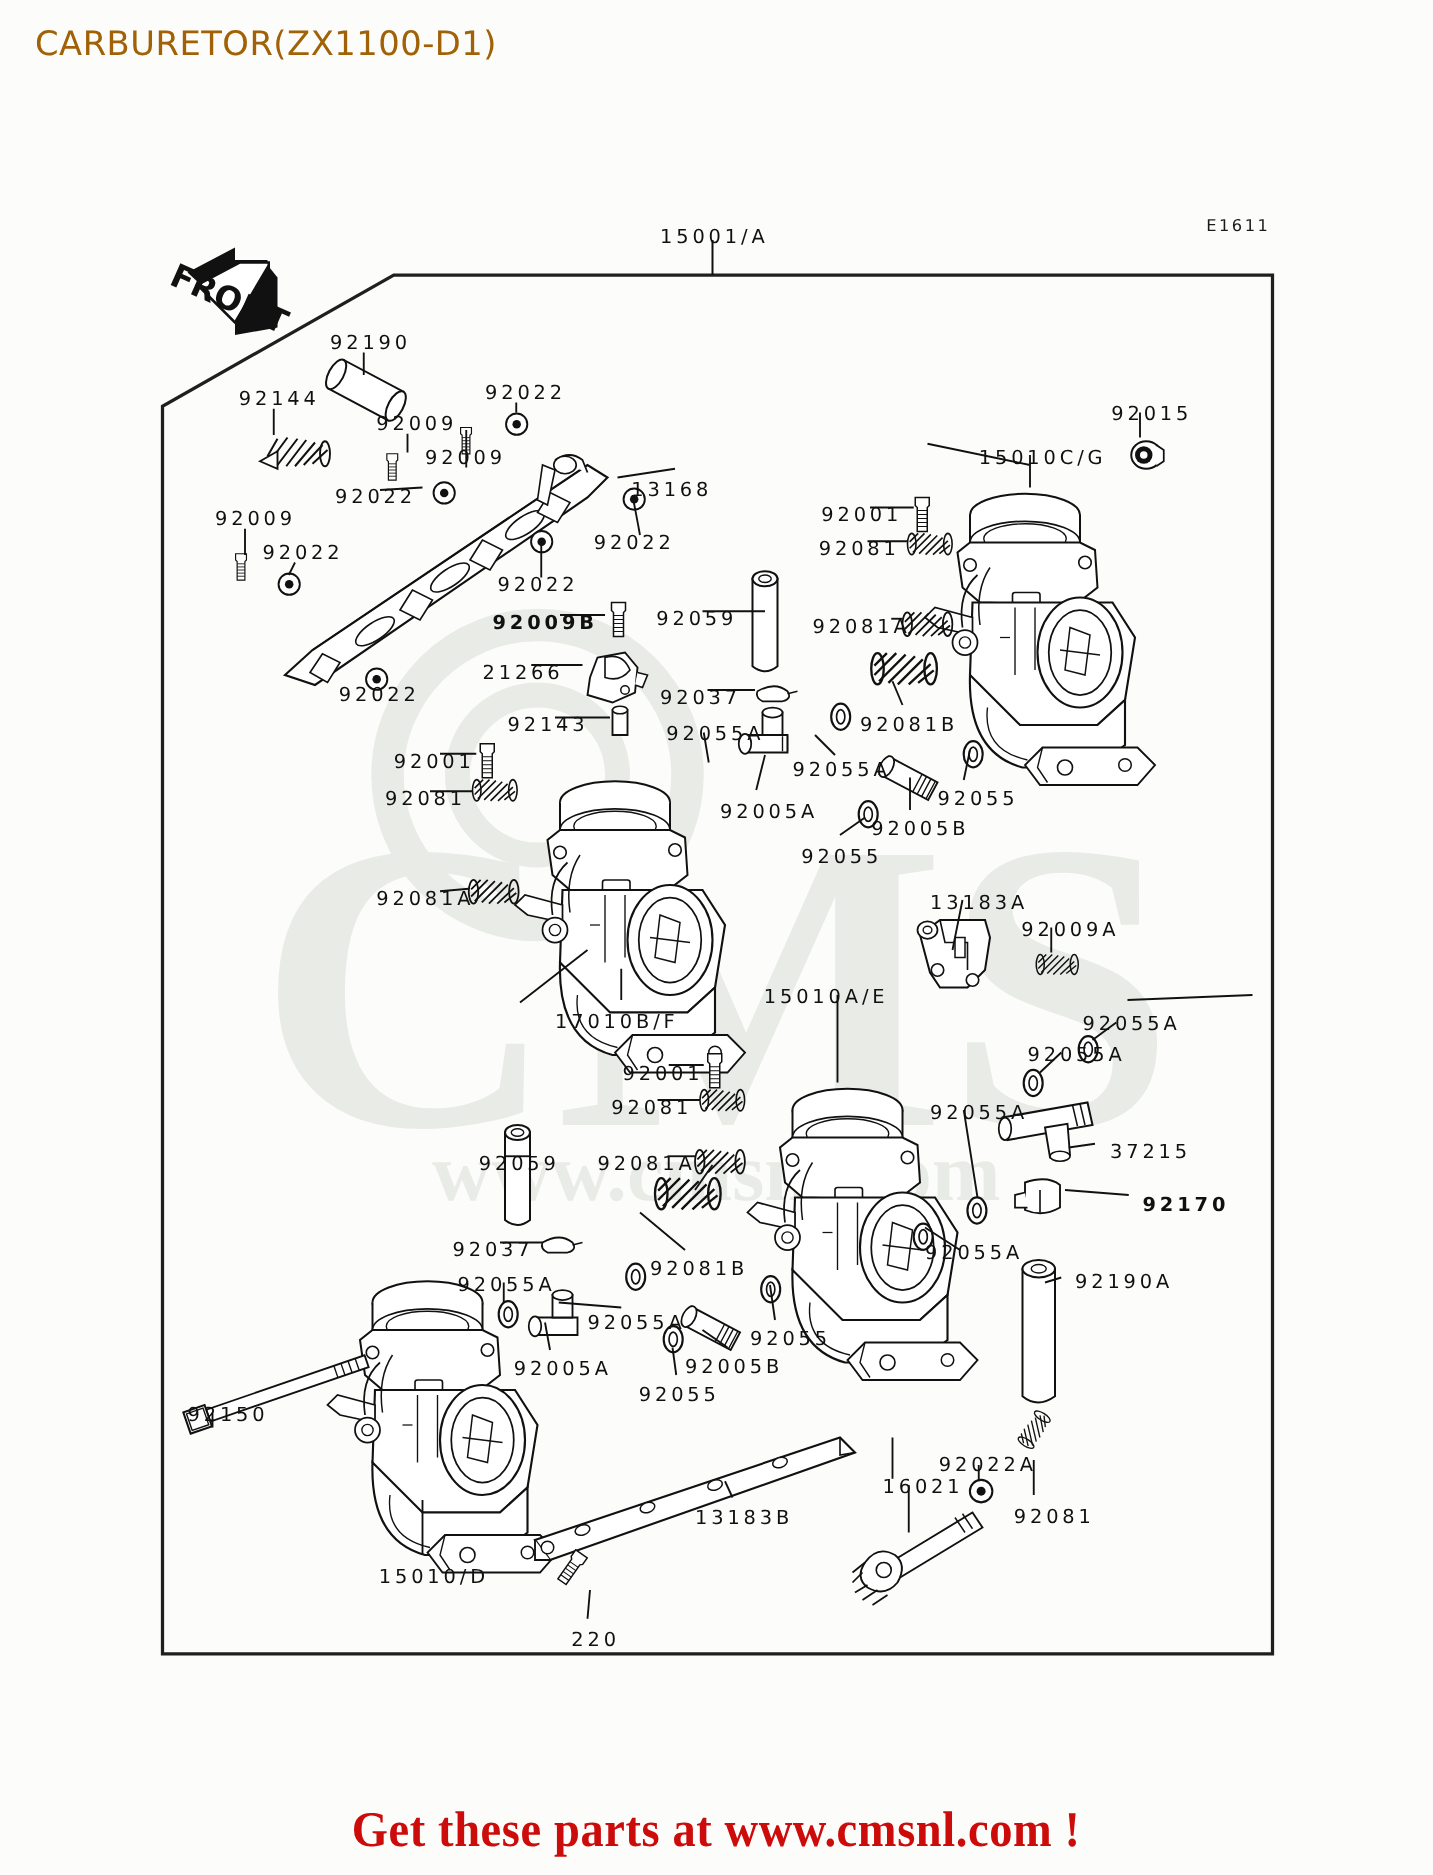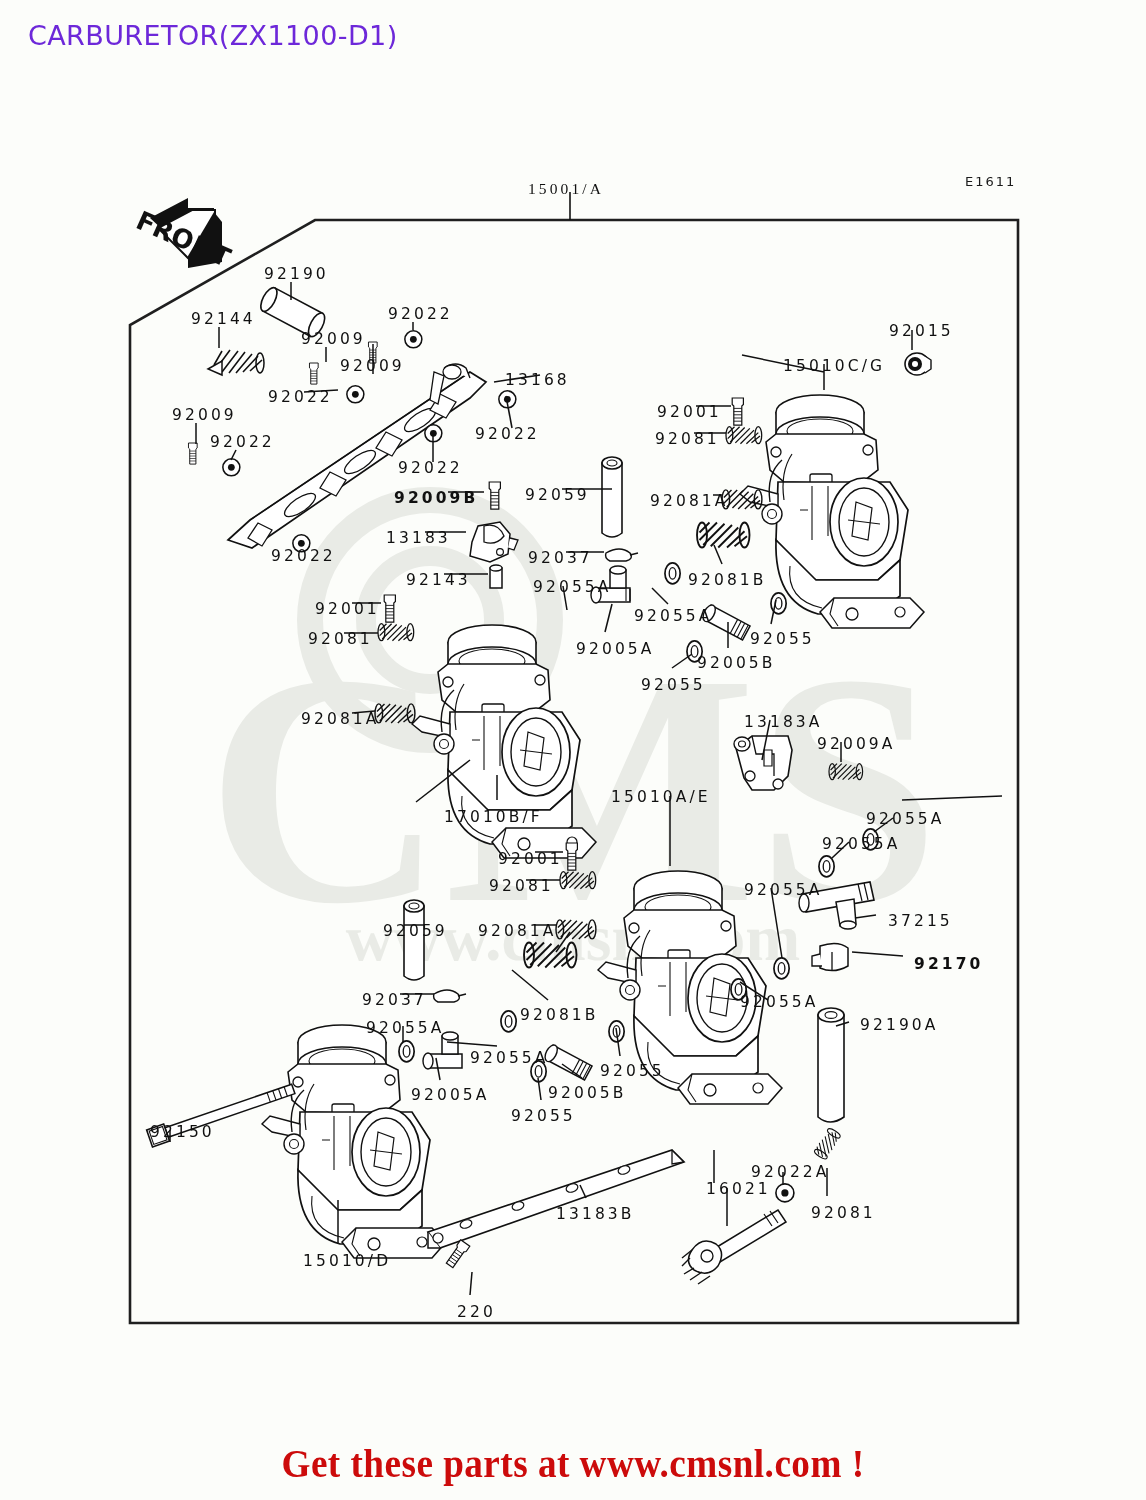--- a/index.html
+++ b/index.html
@@ -6,21 +6,21 @@
   body{
     width:1146px;height:1500px;
     background:#fcfdfa;
     font-family:"Liberation Sans", sans-serif;
     position:relative;overflow:hidden;
   }
   #page{position:absolute;left:0;top:0;width:1146px;height:1500px;}
 
   .title{
     position:absolute;left:28px;top:20px;
-    font-size:27px;letter-spacing:.4px;color:#6d28d9;
+    font-size:27px;letter-spacing:.4px;color:#a16207;
     font-family:"DejaVu Sans", sans-serif;font-weight:400;
     white-space:nowrap;
   }
   .diagcode{
     position:absolute;left:965px;top:174px;
     font-size:13px;letter-spacing:2.0px;color:#1a1a1a;
     font-family:"DejaVu Sans", sans-serif;white-space:nowrap;
   }
   .footer{
     position:absolute;left:0;top:1440px;width:1146px;text-align:center;
@@ -479,29 +479,29 @@
     </g>
   </svg>
 
   <div id="labels">
       <div class="lbl" style="left: 264px; top: 265px;">92190</div>
       <div class="lbl" style="left: 191px; top: 310px;">92144</div>
       <div class="lbl" style="left: 388px; top: 305px;">92022</div>
       <div class="lbl" style="left: 301px; top: 330px;">92009</div>
       <div class="lbl" style="left: 340px; top: 357px;">92009</div>
       <div class="lbl" style="left: 268px; top: 388px;">92022</div>
-      <div class="lbl" style="left: 505px; top: 371px;">13168</div>
+      <div class="lbl" style="left: 505px; top: 383px;">13168</div>
       <div class="lbl" style="left: 475px; top: 425px;">92022</div>
       <div class="lbl" style="left: 172px; top: 406px;">92009</div>
       <div class="lbl" style="left: 210px; top: 433px;">92022</div>
       <div class="lbl" style="left: 398px; top: 459px;">92022</div>
       <div class="lbl" style="left: 271px; top: 547px;">92022</div>
       <div class="lbl" style="left: 394px; top: 489px; font-weight: bold;">92009B</div>
       <div class="lbl" style="left: 525px; top: 486px;">92059</div>
-      <div class="lbl" style="left: 386px; top: 529px;">13183</div>
+      <div class="lbl" style="left: 386px; top: 529px;">21266</div>
       <div class="lbl" style="left: 528px; top: 549px;">92037</div>
       <div class="lbl" style="left: 406px; top: 571px;">92143</div>
       <div class="lbl" style="left: 533px; top: 578px;">92055A</div>
       <div class="lbl" style="left: 634px; top: 607px;">92055A</div>
       <div class="lbl" style="left: 315px; top: 600px;">92001</div>
       <div class="lbl" style="left: 308px; top: 630px;">92081</div>
       <div class="lbl" style="left: 576px; top: 640px;">92005A</div>
       <div class="lbl" style="left: 301px; top: 710px;">92081A</div>
       <div class="lbl" style="left: 889px; top: 322px;">92015</div>
       <div class="lbl" style="left: 657px; top: 403px;">92001</div>
@@ -539,17 +539,17 @@
       <div class="lbl" style="left: 751px; top: 1163px;">92022A</div>
       <div class="lbl" style="left: 811px; top: 1204px;">92081</div>
     </div>
   <div id="carblabels">
       <div class="lbl" style="left: 783px; top: 357px;">15010C/G</div>
       <div class="lbl" style="left: 444px; top: 808px;">17010B/F</div>
       <div class="lbl" style="left: 611px; top: 788px;">15010A/E</div>
       <div class="lbl" style="left: 303px; top: 1252px;">15010/D</div>
     </div>
   <div id="asmlabel">
-      <div class="lbl" style="left: 528px; top: 180px; font-family: Liberation Serif, serif;">15001/A</div>
+      <div class="lbl" style="left: 528px; top: 180px;">15001/A</div>
     </div>
 
   <div class="footer">Get these parts at www.cmsnl.com !</div>
 </div>
 
 </body></html>

